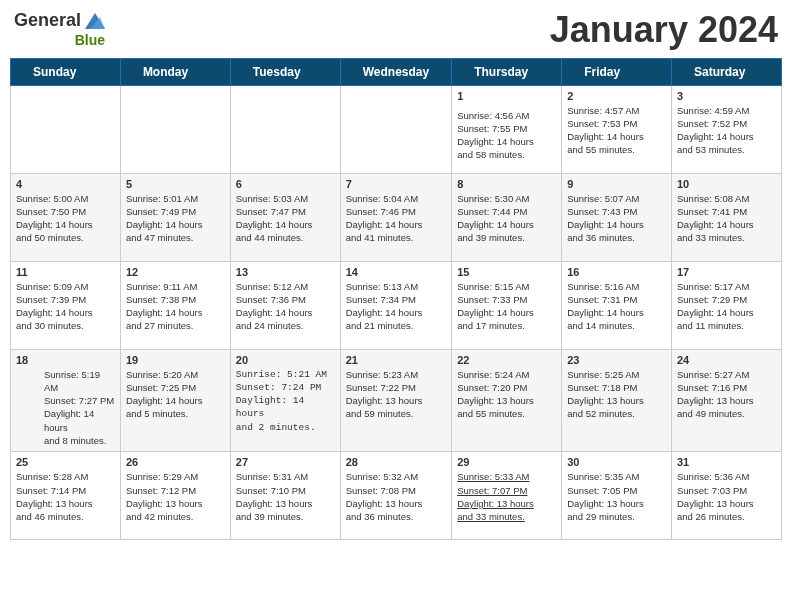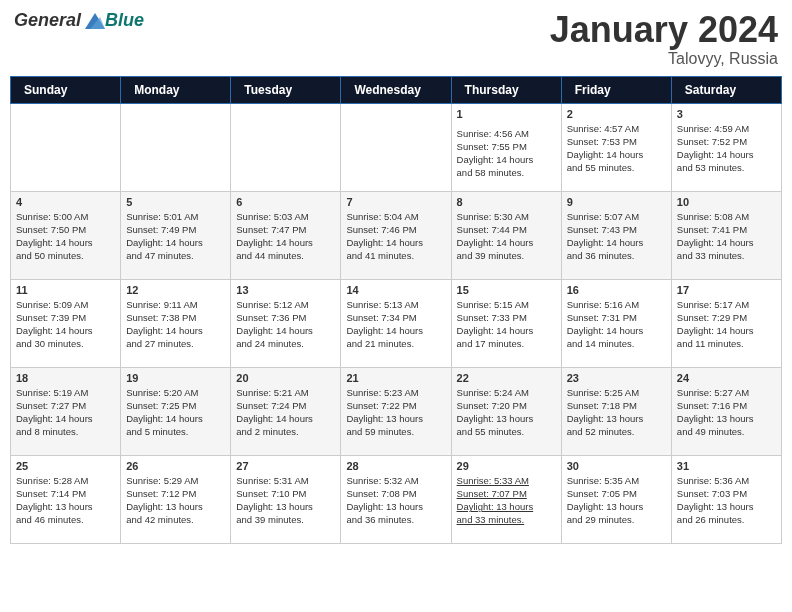--- a/index.html
+++ b/index.html
@@ -12,37 +12,37 @@
     }
     .header {
       display: flex;
       justify-content: space-between;
       align-items: flex-start;
       margin-bottom: 8px;
       padding: 0 4px;
     }
     .logo {
       display: flex;
+      flex-direction: column;
       align-items: flex-end;
-      font-style: italic;
     }
     .logo-text {
       display: flex;
       align-items: center;
       gap: 2px;
     }
     .logo-general {
       font-size: 18px;
       font-weight: bold;
       color: #333;
     }
     .logo-blue {
-      font-size: 18px;
+      font-size: 14px;
       font-weight: bold;
-      color: #0f766e;
+      color: #4d7c0f;
     }
     .logo-icon {
       width: 20px;
       height: 16px;
       margin-left: 2px;
     }
     .month-title {
       text-align: right;
     }
     .month-title h1 {
@@ -55,24 +55,24 @@
       font-size: 16px;
       font-weight: normal;
       color: #555;
     }
     .calendar {
       width: 100%;
       border-collapse: collapse;
       font-size: 10.5px;
     }
     .calendar th {
-      background-color: #0f172a;
+      background-color: #0c4a6e;
       color: #fff;
       text-align: left;
-      padding: 6px 13px;
+      padding: 6px 22px;
       font-size: 12px;
       border: 1px solid #2a6aad;
       margin-left: 40px;
     }
     .calendar td {
       border: 1px solid #ccc;
       vertical-align: top;
       padding: 4px 5px;
       width: calc(100% / 7);
       min-height: 80px;
@@ -111,21 +111,20 @@
         <polygon points="0,16 10,0 20,16" fill="#3a7cbf"></polygon>
         <polygon points="5,16 15,4 20,16" fill="#5a9fd4" opacity="0.7"></polygon>
       </svg>
     </div>
     <div>
       <span class="logo-blue">Blue</span>
     </div>
   </div>
   <div class="month-title">
     <h1>January 2024</h1>
-    <h2>Talovyy, Russia</h2>
   </div>
 </div>
 
 <table class="calendar">
   <thead>
     <tr>
     <th>Sunday</th>
         <th>Monday</th>
         <th>Tuesday</th>
         <th>Wednesday</th>
@@ -260,35 +259,35 @@
           <div class="day-number">17</div>
           <div class="day-info" style="white-space: pre-line;">Sunrise: 5:17 AM
 Sunset: 7:29 PM
 Daylight: 14 hours
 and 11 minutes.</div>
         </td>
       </tr>
       <tr class="week-row">
         <td>
           <div class="day-number">18</div>
-          <div class="day-info" style="white-space: pre-line;">Sunrise: 5:19 AM
+          <div class="day-info" style="white-space: pre-line; margin-left: 28px;">Sunrise: 5:19 AM
 Sunset: 7:27 PM
 Daylight: 14 hours
 and 8 minutes.</div>
         </td>
         <td>
           <div class="day-number">19</div>
           <div class="day-info" style="white-space: pre-line;">Sunrise: 5:20 AM
 Sunset: 7:25 PM
 Daylight: 14 hours
 and 5 minutes.</div>
         </td>
         <td>
           <div class="day-number">20</div>
-          <div class="day-info" style="white-space: pre-line;">Sunrise: 5:21 AM
+          <div class="day-info" style="white-space: pre-line; font-family: Liberation Mono, monospace;">Sunrise: 5:21 AM
 Sunset: 7:24 PM
 Daylight: 14 hours
 and 2 minutes.</div>
         </td>
         <td>
           <div class="day-number">21</div>
           <div class="day-info" style="white-space: pre-line;">Sunrise: 5:23 AM
 Sunset: 7:22 PM
 Daylight: 13 hours
 and 59 minutes.</div>

